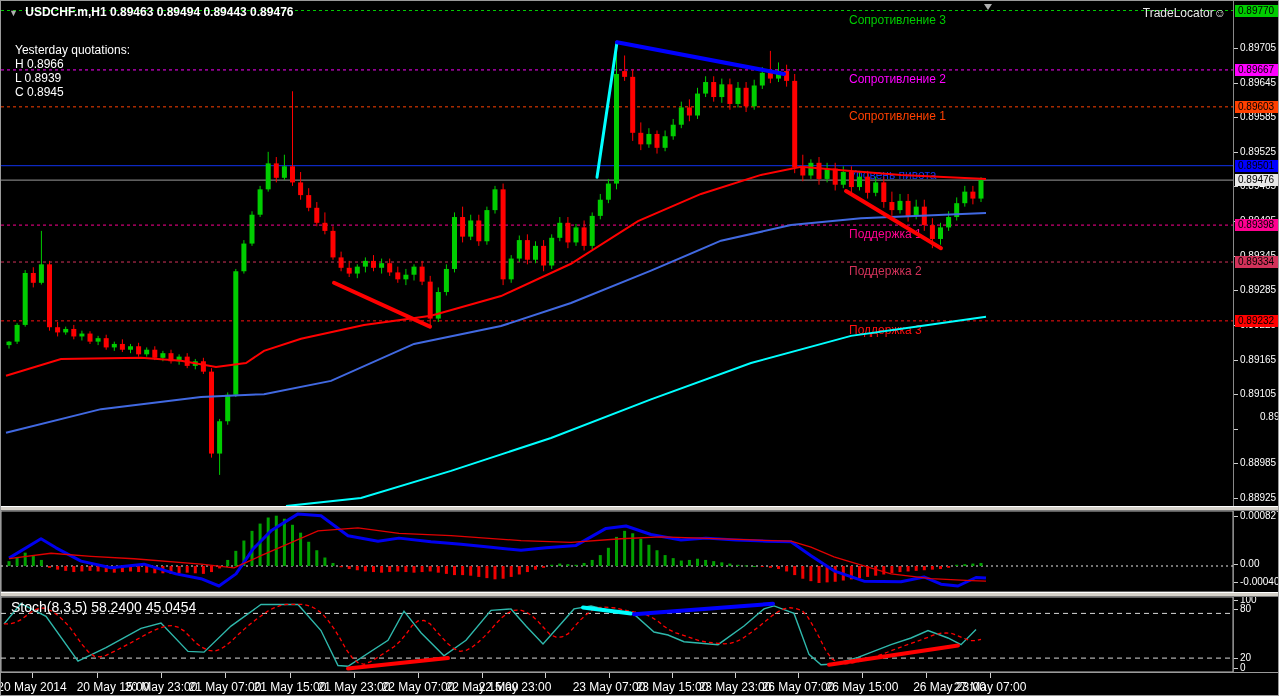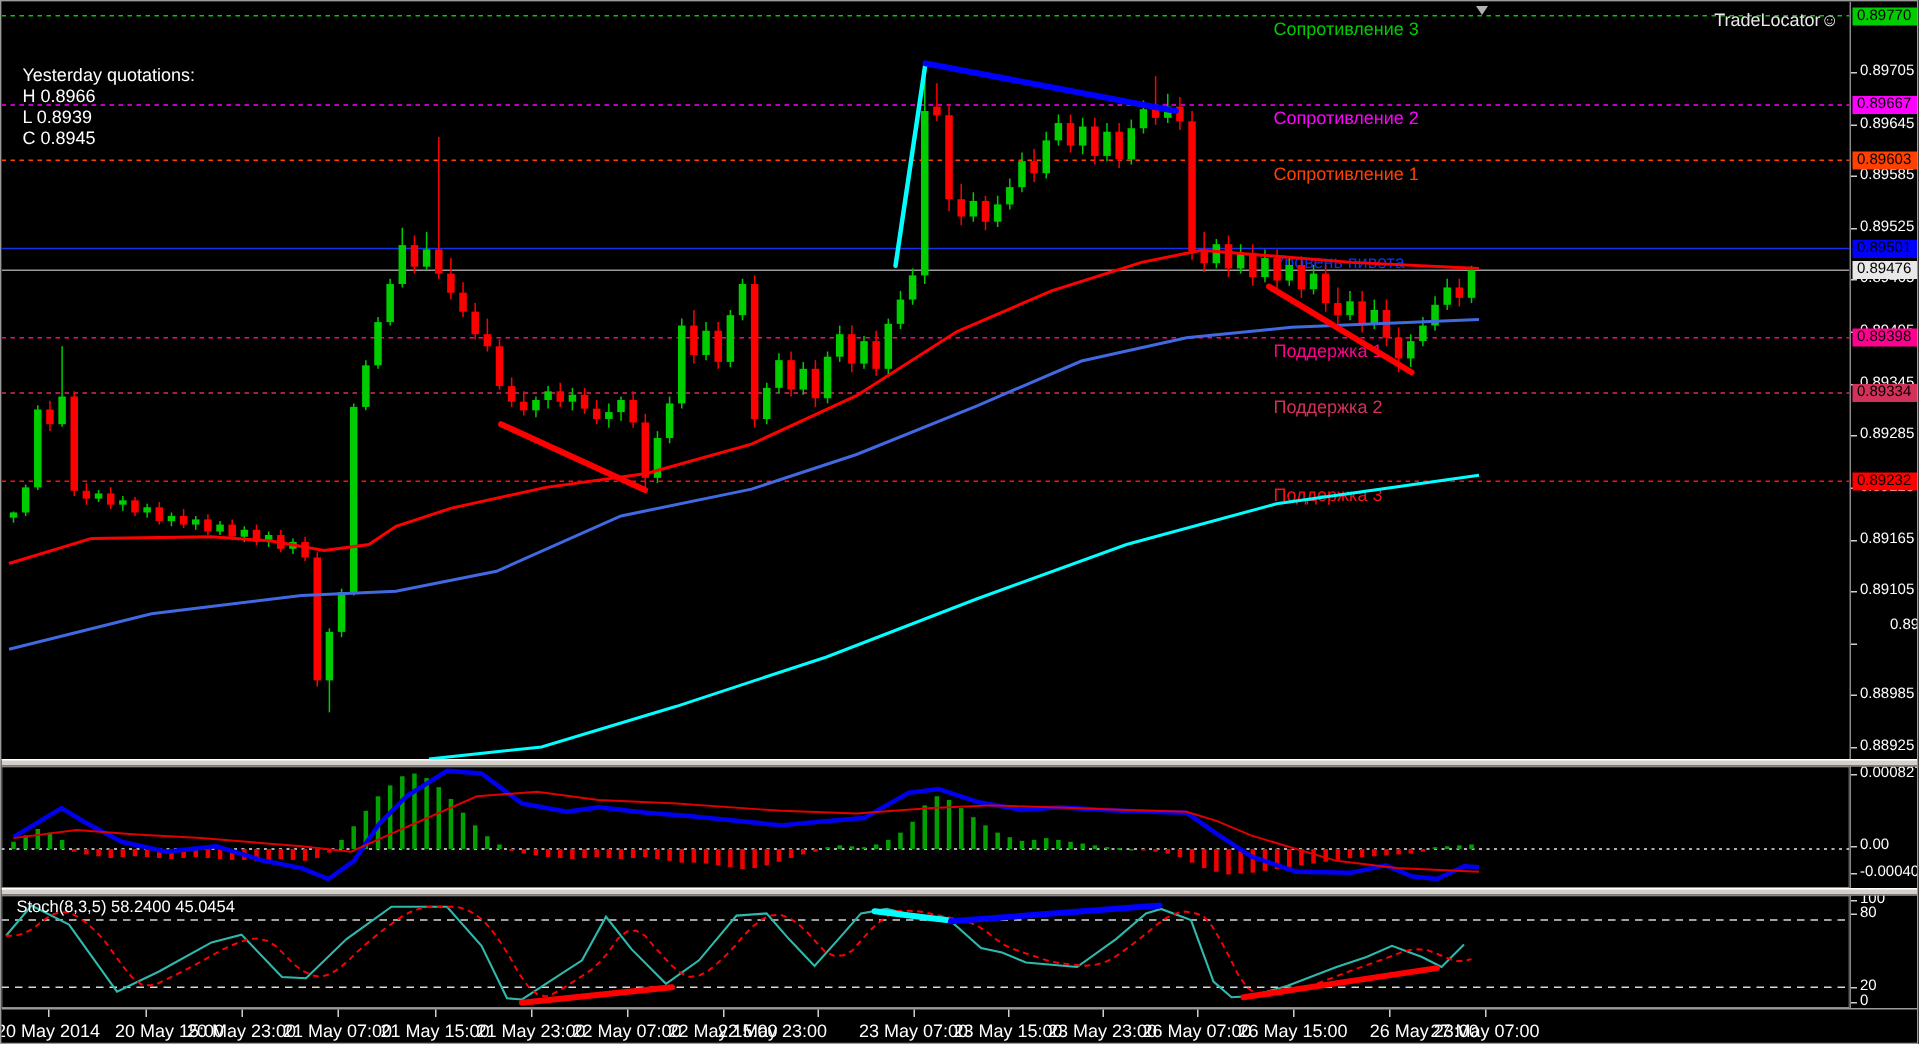--- a/index.html
+++ b/index.html
@@ -9,21 +9,21 @@
   svg{display:block;}
   .pane{position:absolute;left:0;background:#000;}
   .sep{position:absolute;left:0;width:1279px;height:5px;background:#d4d0c8;
        border-top:1px solid #fff;border-bottom:1px solid #7a7a7a;box-sizing:border-box;z-index:6;}
   #title-row{left:8px;top:4px;color:#fff;font-size:12px;font-weight:bold;z-index:5;white-space:nowrap;}
   #title-row .tri{color:#b0b0b0;font-size:9px;margin-right:4px;}
   #yesterday{left:14px;top:42px;color:#fff;font-size:12px;line-height:14px;z-index:5;}
   #watermark{right:52px;top:5px;color:#e8e8e8;font-size:12px;z-index:5;}
   #big-price{right:50px;top:14px;color:#f00;font-size:33px;font-weight:bold;z-index:5;letter-spacing:1px;}
   #macd-title{left:10px;top:512px;color:#fff;font-size:12px;z-index:5;}
-  #stoch-title{left:10px;top:598px;color:#fff;font-size:11px;z-index:5;}
+  #stoch-title{left:10px;top:598px;color:#fff;font-size:14px;z-index:5;}
   #price-axis{left:1232px;top:0;width:47px;height:671px;background:#000;border-left:1px solid #888;z-index:4;}
   .tick-label{position:absolute;left:6px;color:#fff;font-size:10px;white-space:nowrap;}
   .tick-dash{position:absolute;left:0;width:4px;height:1px;background:#cfcfcf;}
   .badge{position:absolute;left:1px;width:45px;font-size:10px;color:#000;text-align:left;
          padding:0 0 0 3px;line-height:12px;white-space:nowrap;}
   #time-axis{left:0;top:671px;width:1279px;height:25px;background:#000;border-top:1px solid #9a9a9a;z-index:5;}
   .time-label{position:absolute;top:7px;color:#fff;font-size:12px;white-space:nowrap;transform:translateX(-50%);}
   .time-tick{position:absolute;top:0;width:1px;height:5px;background:#cfcfcf;}
 </style>
 </head>
@@ -436,20 +436,26 @@
       <line x1="0" y1="16.4" x2="1232" y2="16.4" stroke="#d8d8d8" stroke-width="1" stroke-dasharray="5,4"></line>
       <line x1="0" y1="61.1" x2="1232" y2="61.1" stroke="#d8d8d8" stroke-width="1" stroke-dasharray="5,4"></line>
       <polyline points="3,26.83 20,6.715000000000003 45,19.380000000000003 77,64.08 105,50.67 140,31.299999999999997 160,26.085 187,54.394999999999996 203,55.14 230,29.064999999999998 260,7.459999999999994 297,7.459999999999994 320,33.535000000000004 337,68.55 347,69.295 387,43.22 403,14.165 420,35.77 443,58.864999999999995 465,43.22 490,13.420000000000002 510,11.930000000000007 525,29.064999999999998 542,46.945 558,29.064999999999998 573,11.930000000000007 590,8.950000000000003 615,14.910000000000004 633,17.145000000000003 653,35.025 667,38.005 683,44.71 717,47.69 743,29.064999999999998 763,11.930000000000007 773,8.950000000000003 793,16.4 808,57.375 820,67.805 833,67.06 857,60.355000000000004 890,47.69 910,40.985 927,33.535000000000004 947,40.985 960,47.69 975,32.6112" fill="none" stroke="#2FB8AC" stroke-width="1.4"></polyline>
       <polyline points="3,26.83 9,26.83 15,25.25235294117647 21,22.09705882352941 27,17.364117647058826 33,13.08109803921569 39,11.051192156862754 45,11.2744 51,14.314 57,18.540633333333332 63,23.954300000000003 69,30.555 75,38.93625 81,47.317499999999995 87,54.448214285714286 93,59.07785714285714 99,59.95589285714286 105,58.332857142857144 111,55.45928571428571 117,52.486380952380955 123,49.41414285714286 129,46.242571428571424 135,42.922000000000004 141,39.60142857142857 147,36.280857142857144 153,33.44808333333334 159,31.00554761904762 165,28.953250000000004 171,28.698018518518523 177,30.18847839506173 183,33.8610524691358 189,39.71574074074074 195,46.00685185185185 201,50.29405092592593 207,53.24530864197531 213,54.185756172839504 219,52.44052469135802 225,48.67068672839507 231,43.55111111111111 237,37.75666666666667 243,32.371512345679015 249,27.313790123456798 255,22.5835 261,18.262500000000003 267,13.941500000000005 273,10.820777777777778 279,8.660277777777765 285,7.459999999999994 291,7.459999999999994 297,7.459999999999994 303,7.459999999999994 309,8.971594202898544 315,11.994782608695644 321,16.52956521739131 327,23.331739130434784 333,31.677263427109978 339,41.25746803069054 345,52.072352941176476 351,60.46017647058824 357,65.7168088235294 363,67.358 369,64.8995 375,61.4725 381,57.56125 387,53.65 393,49.738749999999996 399,44.275416666666665 405,37.26 411,28.692500000000003 417,23.97051470588236 423,23.364289215686284 429,26.78490622335891 435,33.87669650468883 441,40.52390025575448 447,46.8154347826087 453,51.69670619235837 459,54.290955204216075 465,53.454670619235834 471,50.33136363636363 477,45.42339393939393 483,39.874272727272725 489,33.684000000000005 495,26.531999999999996 501,20.497500000000002 507,15.952999999999996 513,13.271 519,12.857111111111116 525,14.843777777777781 531,18.858500000000006 537,24.374908496732033 543,30.987392156862747 549,37.47911764705882 555,40.17426470588236 561,39.97705882352941 567,36.87922222222222 573,30.124555555555553 579,23.3285 585,17.788718954248367 591,13.513490196078429 597,10.527647058823533 603,10.165372549019608 609,10.354690196078423 615,11.09559999999999 621,12.525999999999996 627,13.804088888888884 633,14.929866666666662 639,15.903333333333329 645,17.674777777777777 651,20.47266666666667 657,24.297000000000004 663,29.20690476190476 669,33.20861904761905 675,35.84804761904762 681,37.99169642857143 687,39.95619047619048 693,41.97468137254903 699,43.82622549019608 705,45.0149387254902 711,45.76176470588236 717,46.28764705882354 723,46.813529411764705 729,46.26742081447964 735,44.64932126696833 741,41.959230769230764 747,37.661153846153844 753,33.269474358974364 759,28.690589743589747 765,23.830897435897427 771,18.784 777,14.760999999999996 783,11.930000000000007 789,10.738 795,11.632000000000005 801,13.420000000000002 807,20.373333333333328 813,30.47222222222223 819,41.854166666666664 825,53.89833333333333 831,61.91185897435898 837,65.5859188034188 843,66.94697649572649 849,66.46782051282051 855,65.23570512820513 861,63.707499999999996 867,61.96164141414141 873,60.076565656565656 879,57.98266414141415 885,55.749545454545455 891,53.44681818181819 897,51.144090909090906 903,48.9222601010101 909,46.76514646464646 915,44.67275 921,42.55826470588236 927,40.306465686274514 933,37.883024509803924 939,36.36892156862745 945,35.9014705882353 951,36.515 957,38.84551282051282 963,41.367051282051285 969,43.668120683760684 975,43.625178119658116 980,42.43775" fill="none" stroke="#FF0000" stroke-width="1.3" stroke-dasharray="4,3"></polyline>
       <line x1="347" y1="71.53" x2="447" y2="61.1" stroke="#FF0000" stroke-width="4" stroke-linecap="round"></line>
       <line x1="828" y1="67.805" x2="957" y2="48.435" stroke="#FF0000" stroke-width="4" stroke-linecap="round"></line>
       <line x1="582" y1="10.439999999999998" x2="630" y2="16.4" stroke="#00FFFF" stroke-width="4" stroke-linecap="round"></line>
       <line x1="633" y1="17.145000000000003" x2="772" y2="6.715000000000003" stroke="#0000FF" stroke-width="4" stroke-linecap="round"></line>
     </svg>
 
+  <div id="title-row" class="abs">
+    <span class="tri">▼</span>
+    <span>USDCHF.m,H1</span>
+    <span> </span>
+    <span>0.89463 0.89494 0.89443 0.89476</span>
+  </div>
 
   <div id="yesterday" class="abs">
     <div>Yesterday quotations:</div>
     <div>H 0.8966</div>
     <div>L 0.8939</div>
     <div>C 0.8945</div>
   </div>
 
   <div id="watermark" class="abs">
     <span>TradeLocator</span><span>☺</span>

